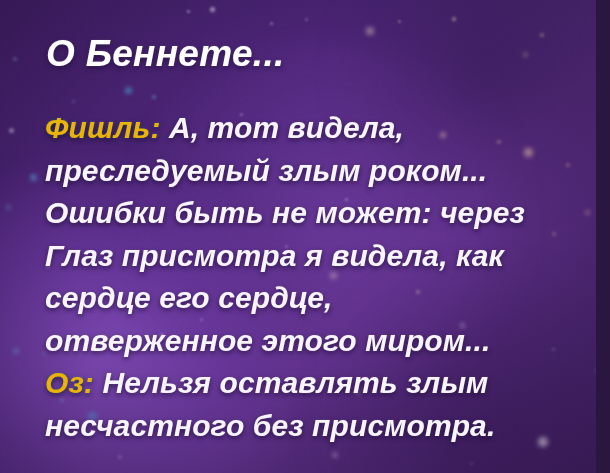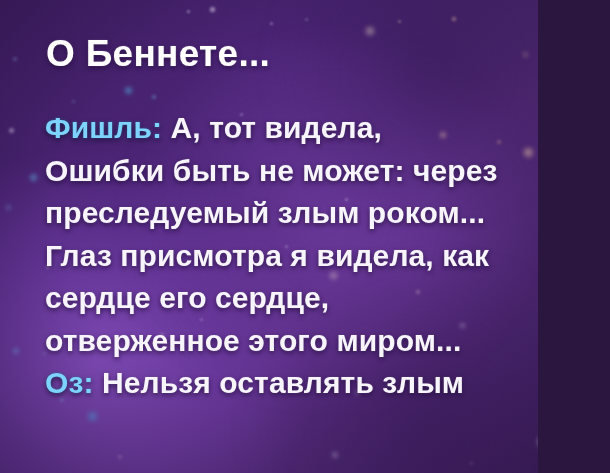--- a/index.html
+++ b/index.html
@@ -2,25 +2,26 @@
 <html><head>
 <meta charset="utf-8">
 <style>
   html, body {
     margin: 0;
     padding: 0;
     background: #2b1640;
   }
   #stage {
     position: relative;
-    width: 538px;
+    width: 596px;
     height: 473px;
     overflow: hidden;
     font-family: "Liberation Sans", sans-serif;
     background: #4a2270;
+    font-style: italic;
   }
 
   
   .bg-base {
     position: absolute;
     inset: 0;
     background:
       linear-gradient(135deg, #3f1d63 0%, #4d2678 35%, #5d3087 62%, #4a2570 100%);
   }
   .bg-glow-left {
@@ -118,21 +119,21 @@
   .line {
     font-size: 30px;
     font-weight: bold;
     line-height: 42.5px;
     color: #f7f5fb;
     letter-spacing: 0.1px;
     white-space: nowrap;
     text-shadow: 0 2px 5px rgba(30,10,55,0.8), 0 0 2px rgba(255,255,255,0.18);
   }
   .speaker {
-    color: #7dd3fc;
+    color: #eab308;
     text-shadow: 0 2px 5px rgba(20,8,45,0.8), 0 0 3px rgba(48,233,234,0.35);
   }
 </style>
 </head>
 <body>
 
 <div id="stage">
 
   <div class="bg-base"></div>
   <div class="bg-glow-left"></div>
@@ -188,21 +189,22 @@
       <div class="particle" style="left: 118px; top: 455px; width: 4px; height: 4px; background: rgba(214, 204, 242, 0.3); filter: blur(1.8px);"></div>
       <div class="particle" style="left: 470px; top: 462px; width: 3px; height: 3px; background: rgba(220, 210, 244, 0.28); filter: blur(1.4px);"></div>
     </div>
 
   <div class="bg-vignette"></div>
 
   <div class="title">О Беннете...</div>
 
   <div class="dialogue" id="dialogue-box">
       <div class="line"><span class="speaker">Фишль:</span> <span>А, тот видела,</span></div>
+      <div class="line"><span>преследуемый злым роком...</span></div>
       <div class="line"><span>Ошибки быть не может: через</span></div>
-      <div class="line"><span>преследуемый злым роком...</span></div>
       <div class="line"><span>Глаз присмотра я видела, как</span></div>
       <div class="line"><span>сердце его сердце,</span></div>
       <div class="line"><span>отверженное этого миром...</span></div>
       <div class="line"><span class="speaker">Оз:</span> <span>Нельзя оставлять злым</span></div>
+      <div class="line"><span>несчастного без присмотра.</span></div>
     </div>
 
 </div>
 
 </body></html>

